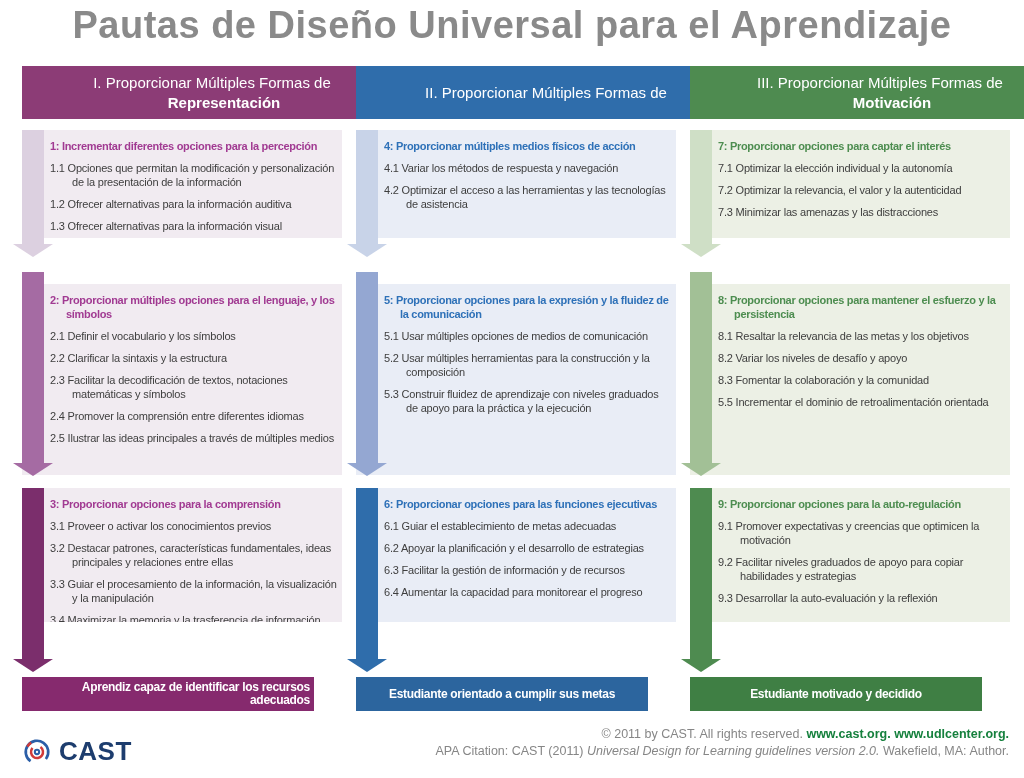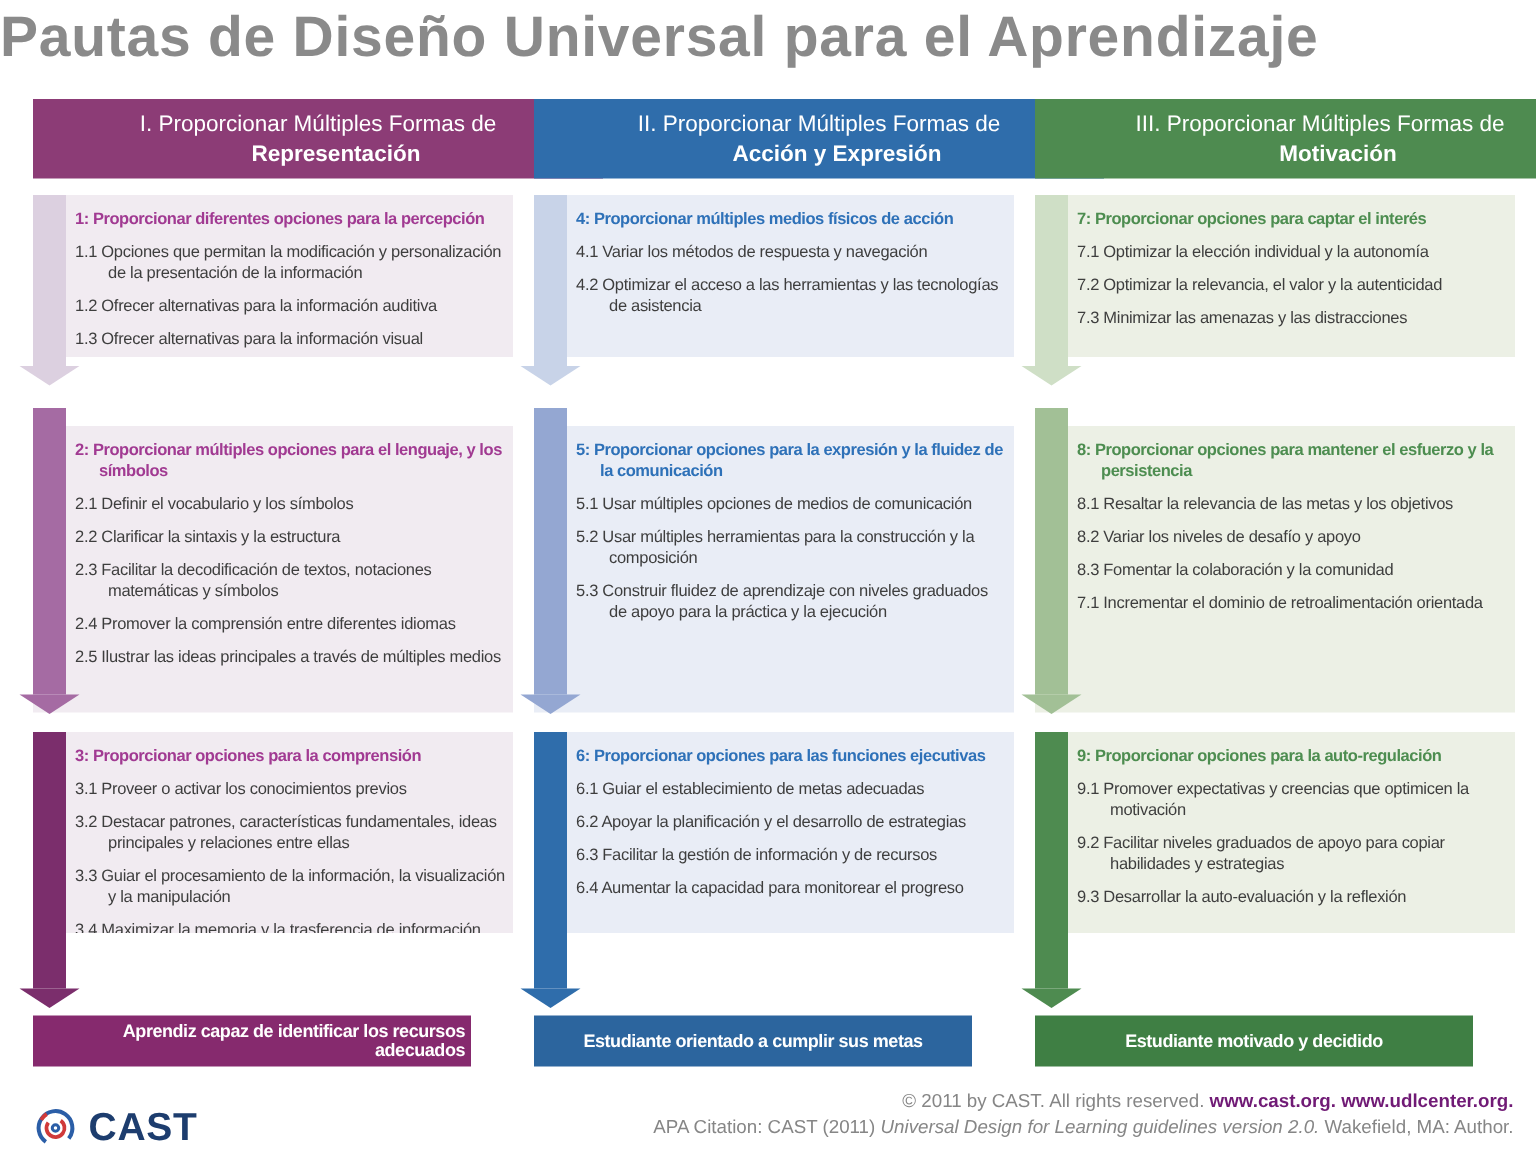--- a/index.html
+++ b/index.html
@@ -1,21 +1,21 @@
 <!DOCTYPE html>
 <html><head>
 <meta charset="utf-8">
 <style>
   * { margin:0; padding:0; box-sizing:border-box; }
   body { background:#ffffff; font-family:"Liberation Sans", sans-serif; }
   #poster { position:relative; width:1024px; height:778px; background:#ffffff; overflow:hidden; }
 
   .page-title {
     position:absolute; top:4px; left:0; width:1024px;
-    text-align:left; font-size:38px; font-weight:700; color:#8a8a8a;
+    text-align:center; font-size:38px; font-weight:700; color:#8a8a8a;
     letter-spacing:0.5px;
   }
 
   .column { position:absolute; top:0; width:320px; height:778px; }
 
   .col-header {
     position:absolute; top:66px; left:0; width:380px; height:53px;
     background:var(--hdr); color:#ffffff; text-align:center;
     display:flex; flex-direction:column; justify-content:center;
     line-height:20px; font-size:15px;
@@ -65,37 +65,37 @@
     position:absolute; left:22px; top:736px;
     display:flex; align-items:center; gap:7px;
   }
   .footer-logo .cast-word {
     font-size:26px; font-weight:700; color:#1d3d6e; letter-spacing:0.5px;
   }
   .copyright {
     position:absolute; right:15px; top:726px; text-align:right;
     font-size:12.5px; color:#868686; line-height:17px;
   }
-  .copyright b { font-weight:700; color:#701a75; }
+  .copyright b { font-weight:700; color:#15803d; }
 </style>
 </head>
 <body>
 
 <div id="poster">
 
   <div class="page-title">Pautas de Diseño Universal para el Aprendizaje</div>
 
   <div class="column" style="left: 22px; --hdr: #8c3c76; --ban: #862a6e; --bg: #f1ebf1; --ht: #a13a92; --a1: #dcd0e0; --a2: #a56ba3; --a3: #7b2e6c;">
     <div class="col-header">
       <div class="h-line1">I. Proporcionar Múltiples Formas de</div>
       <div class="h-line2">Representación</div>
     </div>
 
     <div class="sec sec1">
-      <div class="sec-heading">1: Proporcionar diferentes opciones para la percepción</div>
+      <div class="sec-heading">1: Incrementar diferentes opciones para la percepción</div>
       <div class="item">1.1 Opciones que permitan la modificación y personalización de la presentación de la información</div>
       <div class="item">1.2 Ofrecer alternativas para la información auditiva</div>
       <div class="item">1.3 Ofrecer alternativas para la información visual</div>
     </div>
     <div class="sec sec2">
       <div class="sec-heading">2: Proporcionar múltiples opciones para el lenguaje, y los símbolos</div>
       <div class="item">2.1 Definir el vocabulario y los símbolos</div>
       <div class="item">2.2 Clarificar la sintaxis y la estructura</div>
       <div class="item">2.3 Facilitar la decodificación de textos, notaciones matemáticas y símbolos</div>
       <div class="item">2.4 Promover la comprensión entre diferentes idiomas</div>
@@ -115,21 +115,20 @@
     <div class="head head2"></div>
     <div class="bar bar3"></div>
     <div class="head head3"></div>
 
     <div class="banner">Aprendiz capaz de identificar los recursos adecuados</div>
   </div>
 
   <div class="column" style="left: 356px; border-radius: 19px; --hdr: #2f6dab; --ban: #2c659e; --bg: #e9edf6; --ht: #2e71b8; --a1: #c8d3e8; --a2: #94a7d2; --a3: #2f6dab;">
     <div class="col-header">
       <div class="h-line1">II. Proporcionar Múltiples Formas de</div>
-      <div class="h-line2">Acción y Expresión</div>
     </div>
 
     <div class="sec sec1">
       <div class="sec-heading">4: Proporcionar múltiples medios físicos de acción</div>
       <div class="item">4.1 Variar los métodos de respuesta y navegación</div>
       <div class="item">4.2 Optimizar el acceso a las herramientas y las tecnologías de asistencia</div>
     </div>
     <div class="sec sec2">
       <div class="sec-heading">5: Proporcionar opciones para la expresión y la fluidez de la comunicación</div>
       <div class="item">5.1 Usar múltiples opciones de medios de comunicación</div>
@@ -164,21 +163,21 @@
       <div class="sec-heading">7: Proporcionar opciones para captar el interés</div>
       <div class="item">7.1 Optimizar la elección individual y la autonomía</div>
       <div class="item">7.2 Optimizar la relevancia, el valor y la autenticidad</div>
       <div class="item">7.3 Minimizar las amenazas y las distracciones</div>
     </div>
     <div class="sec sec2">
       <div class="sec-heading">8: Proporcionar opciones para mantener el esfuerzo y la persistencia</div>
       <div class="item">8.1 Resaltar la relevancia de las metas y los objetivos</div>
       <div class="item">8.2 Variar los niveles de desafío y apoyo</div>
       <div class="item">8.3 Fomentar la colaboración y la comunidad</div>
-      <div class="item">7.1 Incrementar el dominio de retroalimentación orientada</div>
+      <div class="item">5.5 Incrementar el dominio de retroalimentación orientada</div>
     </div>
     <div class="sec sec3">
       <div class="sec-heading">9: Proporcionar opciones para la auto-regulación</div>
       <div class="item">9.1 Promover expectativas y creencias que optimicen la motivación</div>
       <div class="item">9.2 Facilitar niveles graduados de apoyo para copiar habilidades y estrategias</div>
       <div class="item">9.3 Desarrollar la auto-evaluación y la reflexión</div>
     </div>
 
     <div class="bar bar1"></div>
     <div class="head head1"></div>

